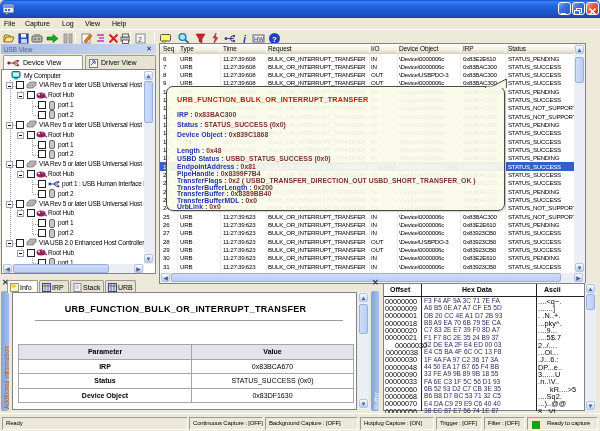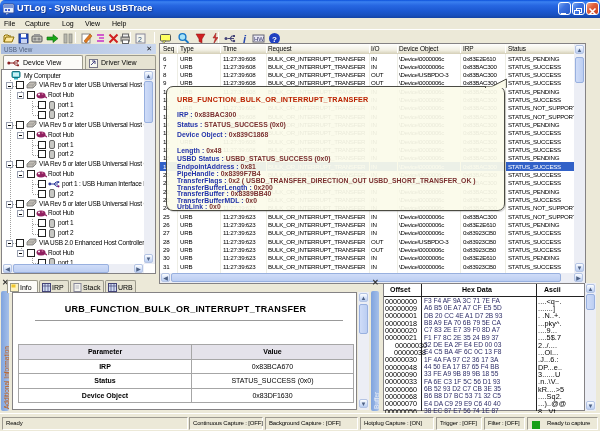--- a/index.html
+++ b/index.html
@@ -86,21 +86,20 @@
 <div id="win">
 
 <div id="titlebar">
  <svg class="abs" style="left:3px;top:3px" width="13" height="13">
    <rect x="0" y="1" width="11" height="9" rx="1" fill="#E8F0FC" stroke="#334E9C"></rect>
    <rect x="1" y="2" width="9" height="3" fill="#7A96D8"></rect>
    <rect x="2" y="6" width="2" height="2" fill="#445ECC"></rect>
    <rect x="5" y="6" width="2" height="2" fill="#445ECC"></rect>
    <path d="M3 10 L3 12 L6 10 Z" fill="#E8F0FC" stroke="#334E9C" stroke-width="0.5"></path>
  </svg>
- <span class="ttl">UTLog - SysNucleus USBTrace</span>
  <div class="tbtn" style="left:558px"><svg width="11" height="11">
           <rect x="2" y="7" width="5" height="2" fill="#fff"></rect>
         </svg></div>
  <div class="tbtn" style="left:572px"><svg width="11" height="11">
           <rect x="3.5" y="2.5" width="5" height="4" fill="none" stroke="#fff"></rect>
           <rect x="1.5" y="4.5" width="5" height="4" fill="#3C72E0" stroke="#fff"></rect>
         </svg></div>
  <div class="tbtn close" style="left:586px"><svg width="11" height="11">
           <path d="M2.5 2.5 L8.5 8.5 M8.5 2.5 L2.5 8.5" stroke="#fff" stroke-width="1.6"></path>
         </svg></div>
@@ -805,21 +804,21 @@
           <span style="position:absolute;left:1px">00000021</span>
           <span class="hx" style="position:absolute;left:40px;top:0.4px">F1 F7 8C 2E 35 24 B9 37</span>
           <span class="as" style="position:absolute;left:154px">....5$.7</span>
         </div>
         <div class="hexrow" style="top:56.60px">
           <span style="position:absolute;left:11px">00000030</span>
           <span class="hx" style="position:absolute;left:40px;top:0.4px">32 DE EA 2F E4 ED 00 03</span>
           <span class="as" style="position:absolute;left:154px">2../....</span>
         </div>
         <div class="hexrow" style="top:63.95px">
-          <span style="position:absolute;left:10px">00000038</span>
+          <span style="position:absolute;left:2px">00000038</span>
           <span class="hx" style="position:absolute;left:40px;top:0.4px">E4 C5 BA 4F 6C 0C 13 F8</span>
           <span class="as" style="position:absolute;left:154px">...Ol...</span>
         </div>
         <div class="hexrow" style="top:71.30px">
           <span style="position:absolute;left:1px">00000030</span>
           <span class="hx" style="position:absolute;left:40px;top:0.4px">1F 4A FA 97 C2 36 17 3A</span>
           <span class="as" style="position:absolute;left:154px">.J...6.:</span>
         </div>
         <div class="hexrow" style="top:78.65px">
           <span style="position:absolute;left:1px">00000048</span>
@@ -832,21 +831,21 @@
           <span class="as" style="position:absolute;left:154px">3......U</span>
         </div>
         <div class="hexrow" style="top:93.35px">
           <span style="position:absolute;left:1px">00000033</span>
           <span class="hx" style="position:absolute;left:40px;top:0.4px">FA 6E C3 1F 5C 56 D1 93</span>
           <span class="as" style="position:absolute;left:154px">.n..\V..</span>
         </div>
         <div class="hexrow" style="top:100.70px">
           <span style="position:absolute;left:1px">00000060</span>
           <span class="hx" style="position:absolute;left:40px;top:0.4px">6B 52 93 D2 C7 CB 3E 35</span>
-          <span class="as" style="position:absolute;left:154px">kR....&gt;5</span>
+          <span class="as" style="position:absolute;left:166px">kR....&gt;5</span>
         </div>
         <div class="hexrow" style="top:108.05px">
           <span style="position:absolute;left:1px">00000068</span>
           <span class="hx" style="position:absolute;left:40px;top:0.4px">B6 B8 D7 BC 53 71 32 C5</span>
           <span class="as" style="position:absolute;left:154px">....Sq2.</span>
         </div>
         <div class="hexrow" style="top:115.40px">
           <span style="position:absolute;left:1px">00000070</span>
           <span class="hx" style="position:absolute;left:40px;top:0.4px">E4 DA C9 29 E9 C6 40 40</span>
           <span class="as" style="position:absolute;left:154px">...)..@@</span>

